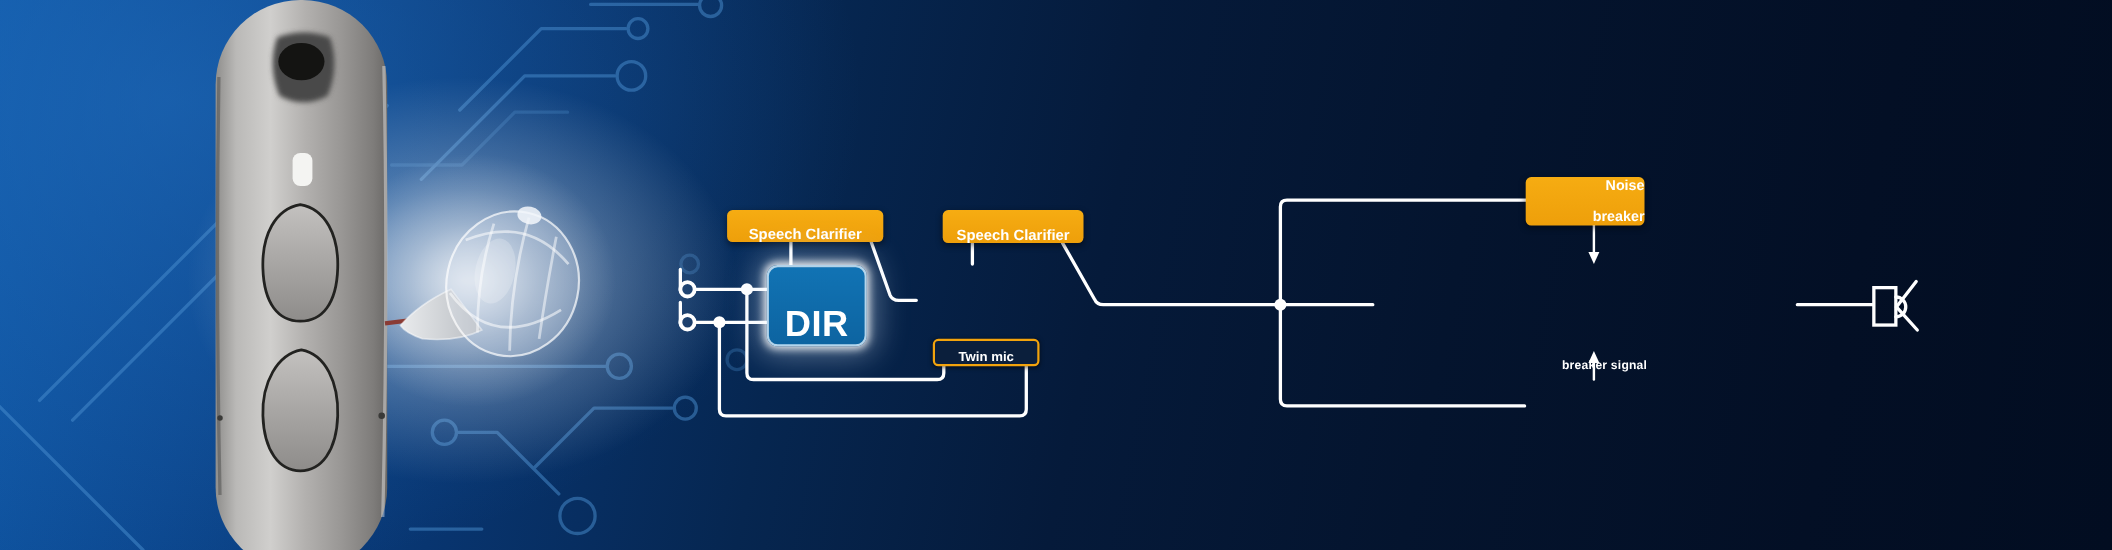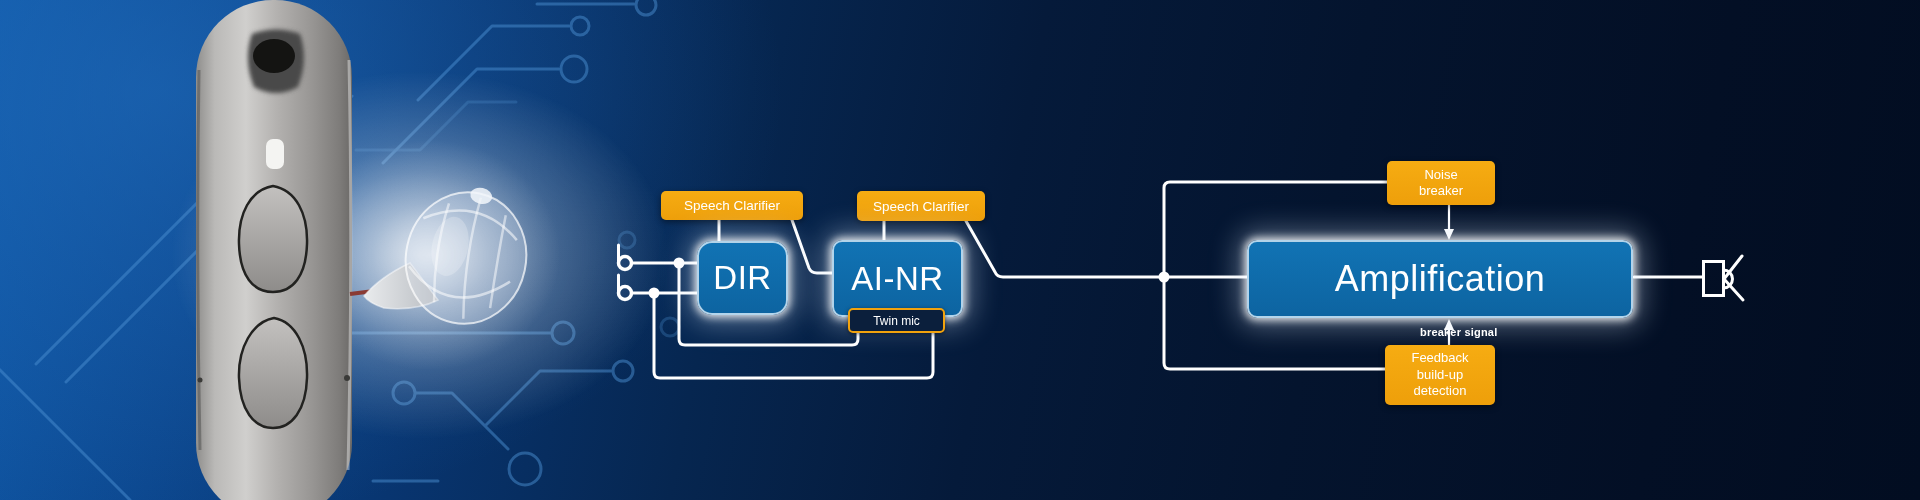--- a/index.html
+++ b/index.html
@@ -7,39 +7,39 @@
     position:relative;
     width:1920px;height:500px;
     overflow:hidden;
     font-family:"Liberation Sans",sans-serif;
     background:
       radial-gradient(900px 620px at 8% 18%, rgba(34,110,190,.55), rgba(0,0,0,0) 70%),
       linear-gradient(101deg,#1059a8 0%, #0c478e 12%, #083570 24%, #062650 38%, #051a3a 52%, #04142e 68%, #030f25 86%, #020d21 100%);
   }
   .layer{position:absolute;left:0;top:0;}
   .box{
-    position:absolute;display:flex;align-items:center;justify-content:center;
-    color:#fff;font-weight:normal;text-align:center;box-sizing:border-box;z-index:3;
+    position:absolute;display:flex;align-items:flex-end;justify-content:center;
+    color:#fff;font-weight:bold;text-align:center;box-sizing:border-box;z-index:3;gap:12px;
   }
   .orange{
     background:linear-gradient(180deg,#f6ac12,#ee9f0a);
     border-radius:5px;
     box-shadow:0 2px 6px rgba(0,0,0,.45);
   }
   .blue{
     background:linear-gradient(180deg,#1173b4,#0d64a1);
     border:2px solid rgba(208,230,246,.85);
     border-radius:10px;
     box-shadow:0 0 8px 2px rgba(255,255,255,.9), 0 0 28px 9px rgba(212,231,250,.38);
     letter-spacing:.5px;
   }
   .stack{flex-direction:column;}
   #sc1{left:661px;top:191px;width:142px;height:29px;font-size:13.5px;}
   #sc2{left:857px;top:191px;width:128px;height:30px;font-size:13.5px;}
-  #dir{left:697px;top:241px;width:91px;height:74px;font-size:33px;border-radius:15px;}
+  #dir{left:697px;top:241px;width:91px;height:74px;font-size:33px;}
   #ainr{left:832px;top:240px;width:131px;height:77px;font-size:33px;}
   #twinmic{
     left:848px;top:308px;width:97px;height:25px;font-size:12px;z-index:4;
     background:#0b1f3c;border:2px solid #f2a30d;border-radius:5px;
     box-shadow:0 1px 4px rgba(0,0,0,.5);
   }
   #amp{left:1247px;top:240px;width:386px;height:78px;font-size:36px;}
   #noise{left:1387px;top:161px;width:108px;height:44px;font-size:13px;line-height:1.25;}
   #feedback{left:1385px;top:345px;width:110px;height:60px;font-size:13px;line-height:1.3;}
   #breaker{
@@ -192,33 +192,22 @@
 
   <div class="box orange" id="sc1">
     <span>Speech Clarifier</span>
   </div>
   <div class="box orange" id="sc2">
     <span>Speech Clarifier</span>
   </div>
   <div class="box blue" id="dir">
     <span>DIR</span>
   </div>
-  <div class="box blue" id="ainr">
-    <span>AI-NR</span>
-  </div>
   <div class="box" id="twinmic">
     <span>Twin mic</span>
-  </div>
-  <div class="box blue" id="amp">
-    <span>Amplification</span>
   </div>
   <div class="box orange stack" id="noise">
     <span>Noise</span>
     <span>breaker</span>
   </div>
-  <div class="box orange stack" id="feedback">
-    <span>Feedback</span>
-    <span>build-up</span>
-    <span>detection</span>
-  </div>
   <div id="breaker">breaker signal</div>
 
 </div>
 
 </body></html>

